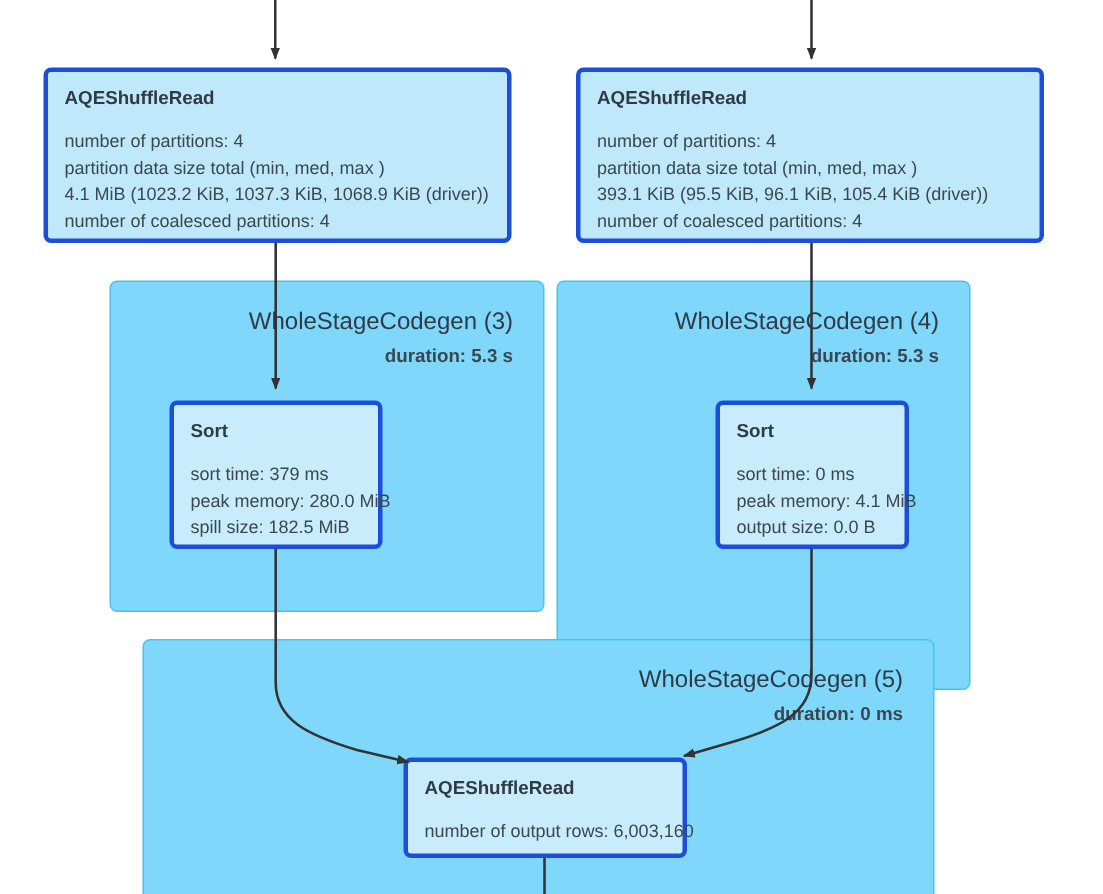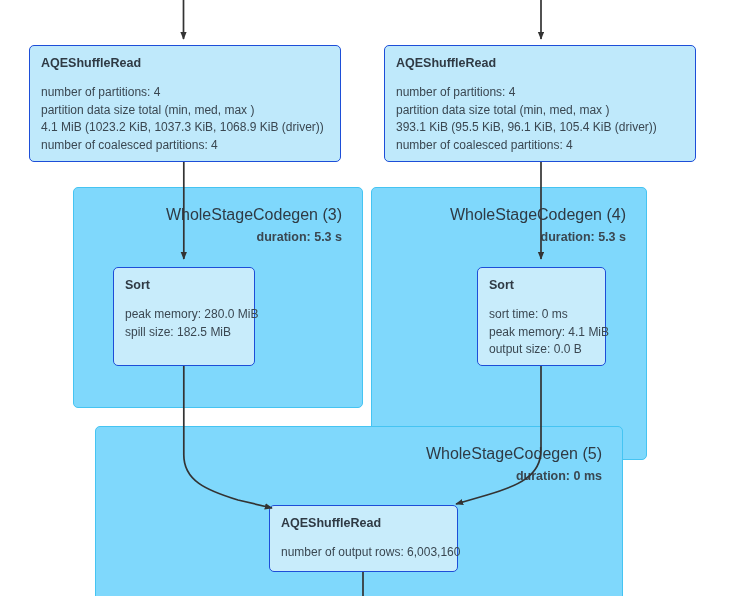--- a/index.html
+++ b/index.html
@@ -59,21 +59,21 @@
     font-size: 12.5px;
     color: #3a4751;
     white-space: nowrap;
     font-weight: bold;
   }
 
   
   .node {
     position: absolute;
     background: #c8ecfb;
-    border: 1px solid #1d4ed8;
+    border: 3px solid #1d4ed8;
     border-radius: 5px;
     box-sizing: border-box;
     z-index: 4;
     padding: 9px 11px 10px 11px;
   }
   .node.outer {
     background: #bfe9fb;
   }
   .node-title {
     font-size: 12.5px;
@@ -158,20 +158,21 @@
     <path d="M183.8,366 L183.8,455 C183.8,480 205,490 238,500 L272,508" fill="none" stroke="#333333" stroke-width="1.7" marker-end="url(#arrowhead2)"></path>
 
     <path d="M541,366 L541,450 C541,476 518,486 487,495 L456,504" fill="none" stroke="#333333" stroke-width="1.7" marker-end="url(#arrowhead2)"></path>
 
     <path d="M363,572 L363,600" fill="none" stroke="#333333" stroke-width="1.7"></path>
   </svg>
 
   <div class="node" style="left:113px; top:267px; width:142px; height:99px;">
     <div class="node-title">Sort</div>
     <div class="node-metrics">
+      <div class="metric-line">sort time: 379 ms</div>
       <div class="metric-line">peak memory: 280.0 MiB</div>
       <div class="metric-line">spill size: 182.5 MiB</div>
     </div>
   </div>
 
   <div class="node" style="left:477px; top:267px; width:129px; height:99px;">
     <div class="node-title">Sort</div>
     <div class="node-metrics">
       <div class="metric-line">sort time: 0 ms</div>
       <div class="metric-line">peak memory: 4.1 MiB</div>

